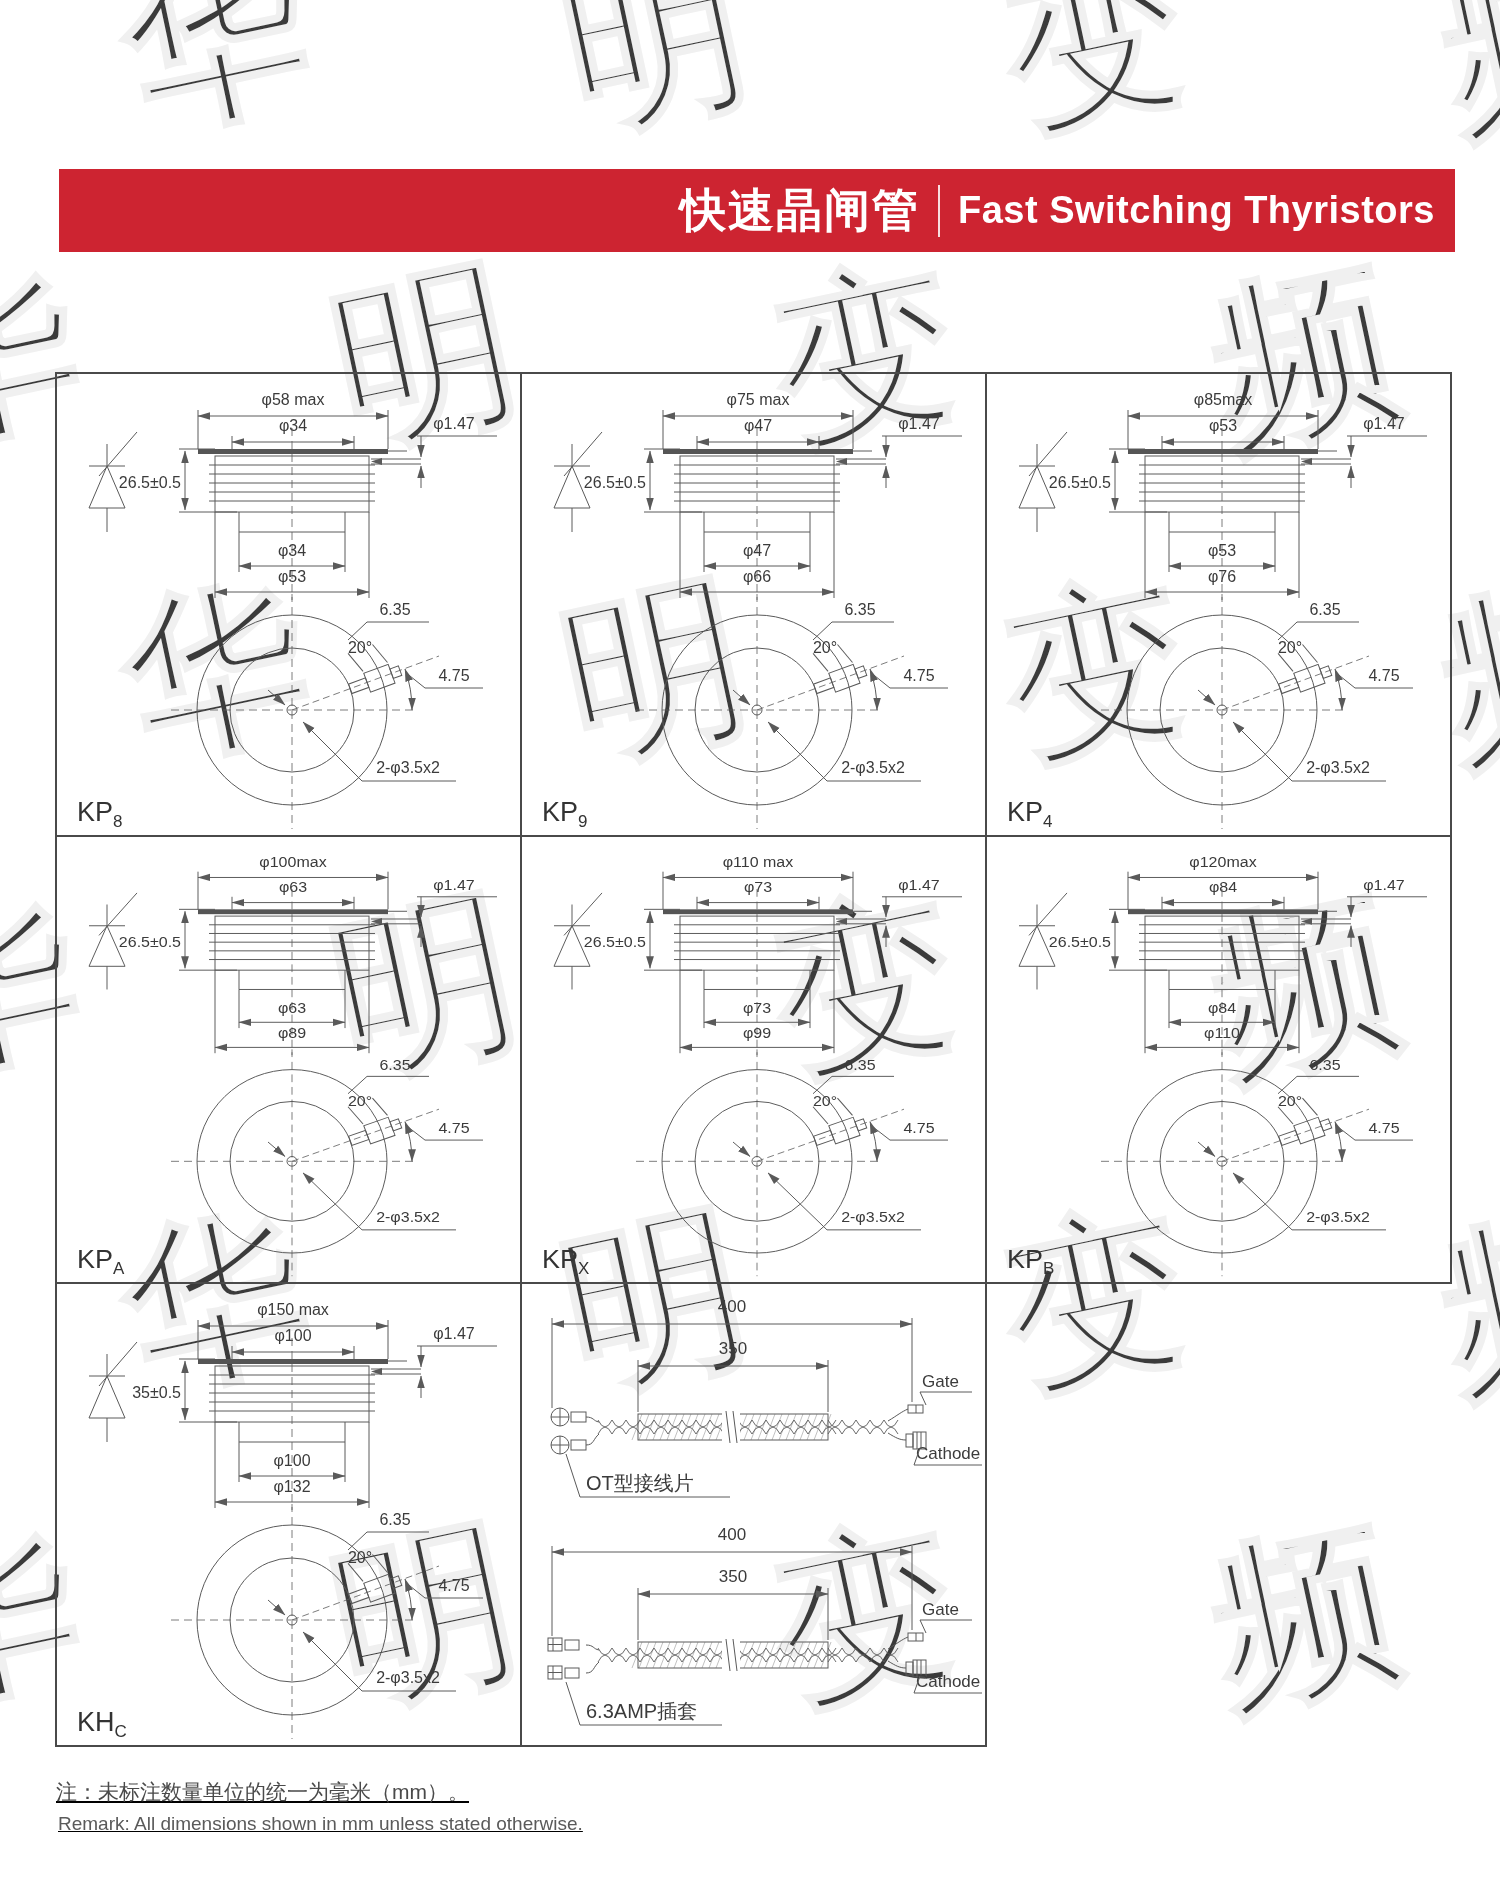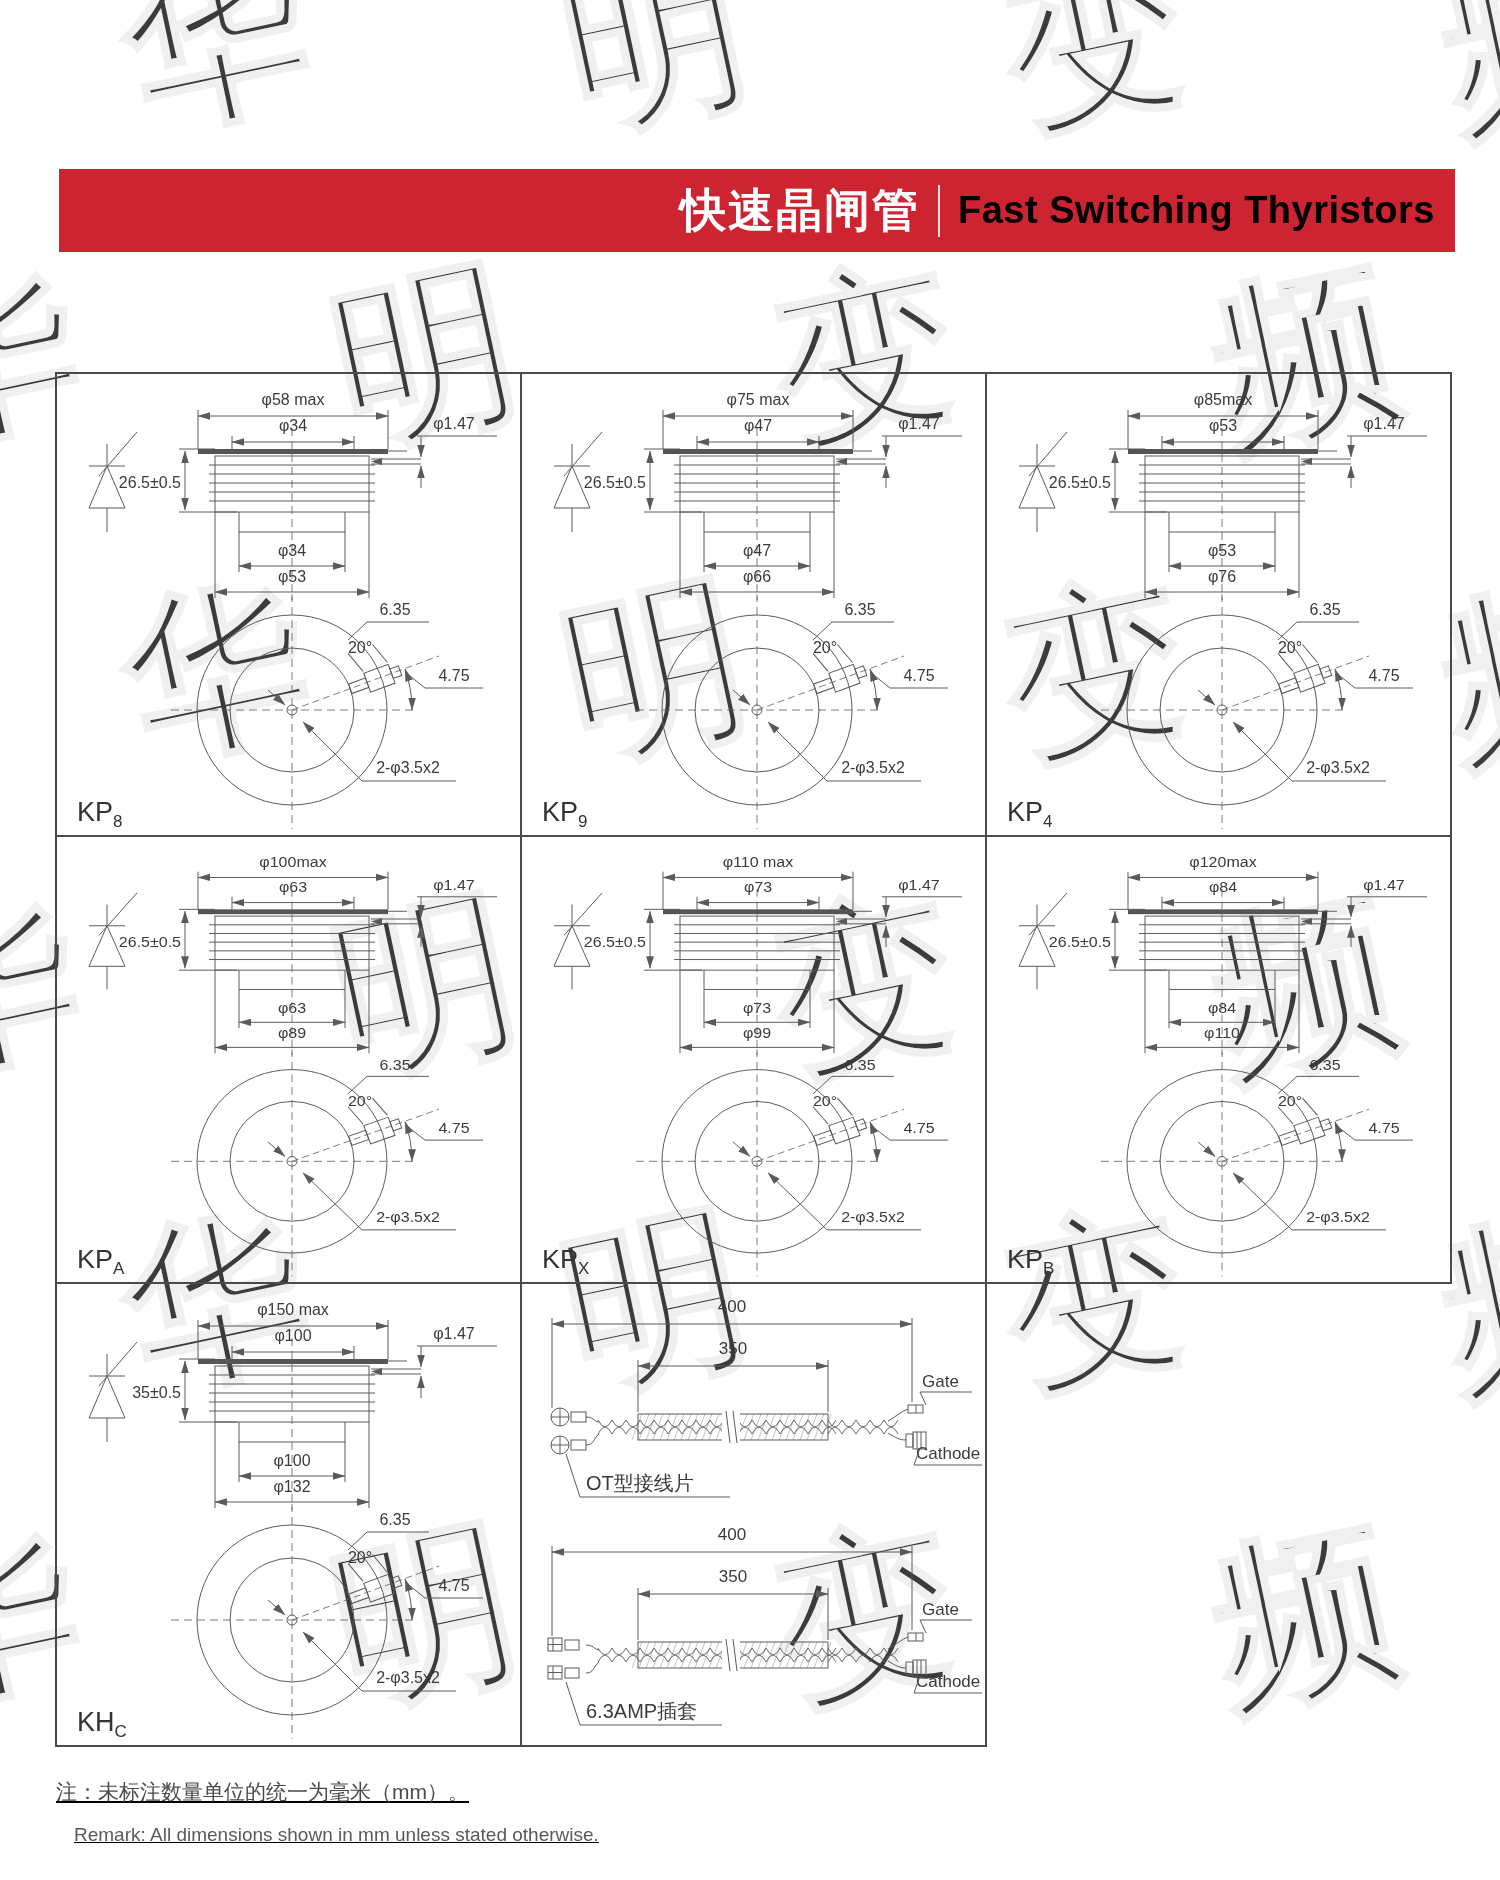--- a/index.html
+++ b/index.html
@@ -7,34 +7,34 @@
        font-family:"Liberation Sans",sans-serif;}
   #watermark{position:absolute;left:0;top:0;z-index:0;}
   .layer{position:absolute;z-index:2;}
   
   #band{left:59px;top:169px;width:1396px;height:83px;display:flex;
         align-items:center;justify-content:flex-end;padding-right:20px;
         box-sizing:border-box;}
   #band .cn{color:#fff;font-size:46px;font-weight:bold;letter-spacing:2px;}
   #band .divider{width:2px;height:52px;background:rgba(255,255,255,.85);
         margin:0 18px;}
-  #band .en{color:#000000;font-size:38px;font-weight:bold;letter-spacing:.5px;}
+  #band .en{color:#ffffff;font-size:38px;font-weight:bold;letter-spacing:.5px;}
   
   .hl{position:absolute;background:#4a4a4a;height:2px;z-index:3;}
   .vl{position:absolute;background:#4a4a4a;width:2px;z-index:3;}
   svg text{font-family:"Liberation Sans",sans-serif;fill:#3b3b3b;}
   svg .dim{font-size:16px;}
   svg .lbl{font-size:27px;fill:#333;}
   svg .sublbl{font-size:17px;}
   svg .cnlab{font-size:20px;}
   svg .cable{font-size:17px;}
   
   #footnote{left:56px;top:1778px;text-decoration:underline;}
   #footnote .cn{font-size:21px;color:#4a4a4a;margin:0 0 7px 0;}
-  #footnote .en{font-size:19px;color:#5a5a5a;margin:18px;}
+  #footnote .en{font-size:19px;color:#5a5a5a;margin:2px;}
 </style>
 </head>
 <body>
 
 <svg width="0" height="0" style="position:absolute" aria-hidden="true">
   <defs>
     <marker id="arr" viewBox="0 0 12 9" refX="11.5" refY="4.5" markerWidth="13" markerHeight="10" orient="auto-start-reverse">
       <path d="M12,4.5 L0,0.9 L0,8.1 Z" fill="#5a5a5a"></path>
     </marker>
   </defs>

